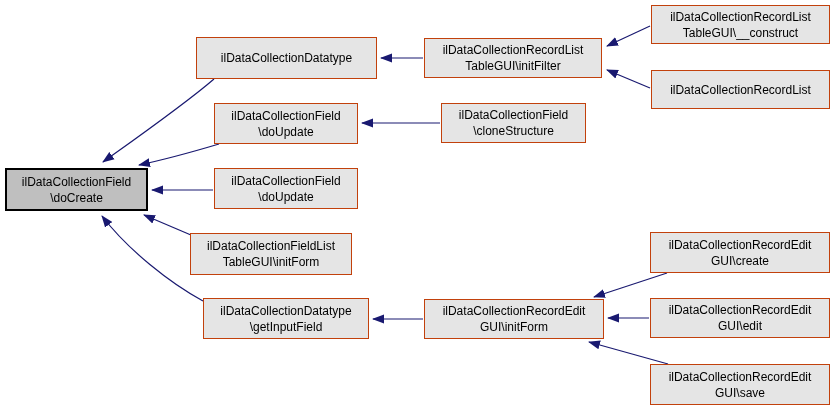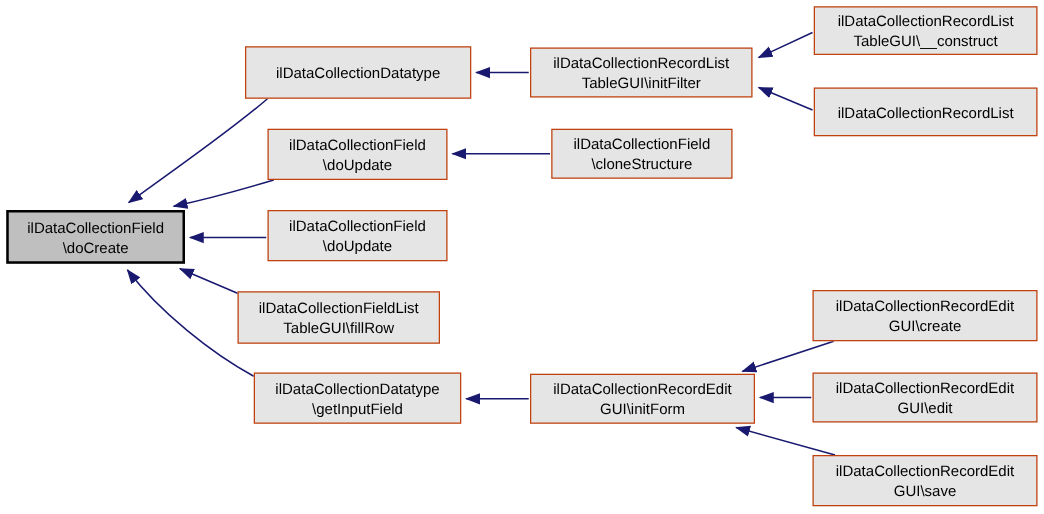--- a/index.html
+++ b/index.html
@@ -74,21 +74,21 @@
     <span>\doUpdate</span>
   </div>
 
   <div class="node" style="left:214px;top:168px;width:144px;height:41px;">
     <span>ilDataCollectionField</span>
     <span>\doUpdate</span>
   </div>
 
   <div class="node" style="left:190px;top:233px;width:162px;height:42px;">
     <span>ilDataCollectionFieldList</span>
-    <span>TableGUI\fillRow</span>
+    <span>TableGUI\initForm</span>
   </div>
 
   <div class="node" style="left:203px;top:298px;width:166px;height:41px;">
     <span>ilDataCollectionDatatype</span>
     <span>\getInputField</span>
   </div>
 
   <div class="node" style="left:424px;top:38px;width:178px;height:40px;">
     <span>ilDataCollectionRecordList</span>
     <span>TableGUI\initFilter</span>

